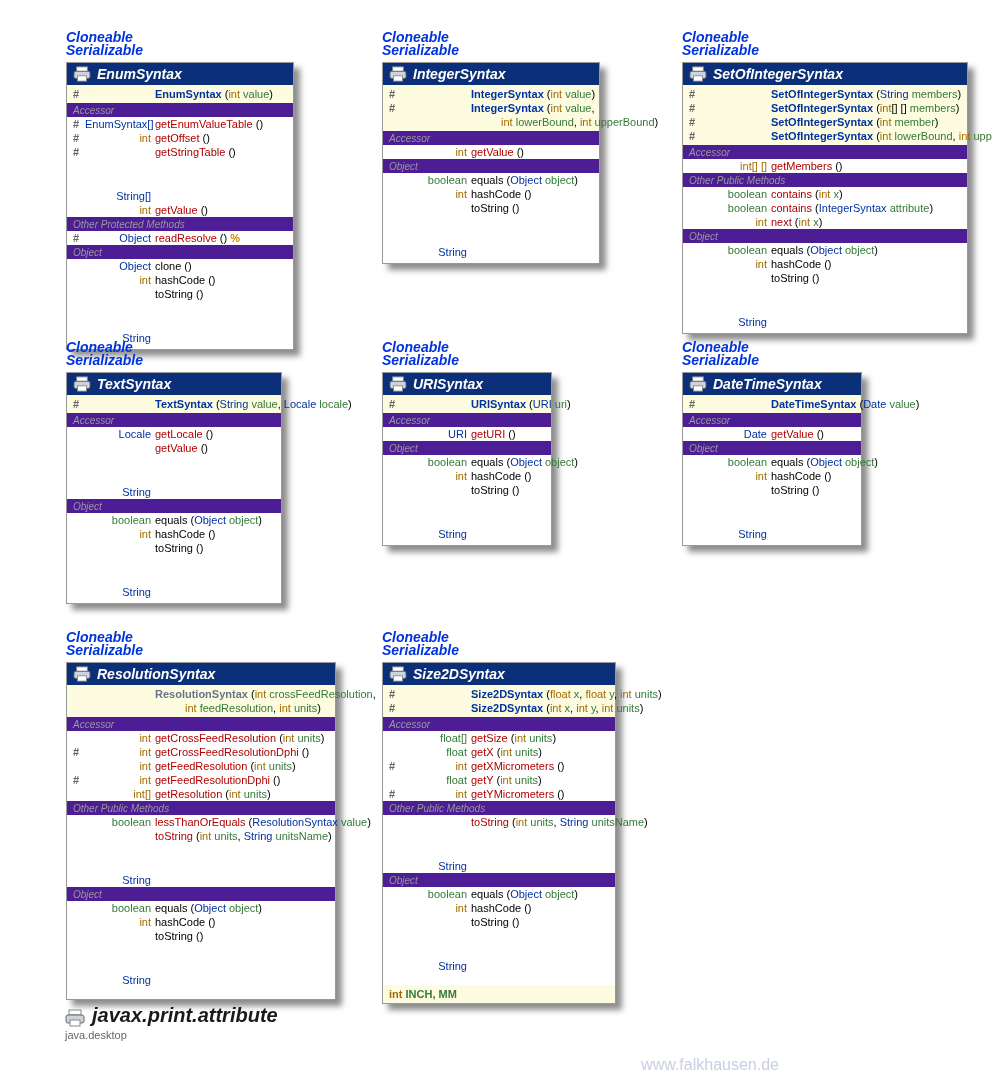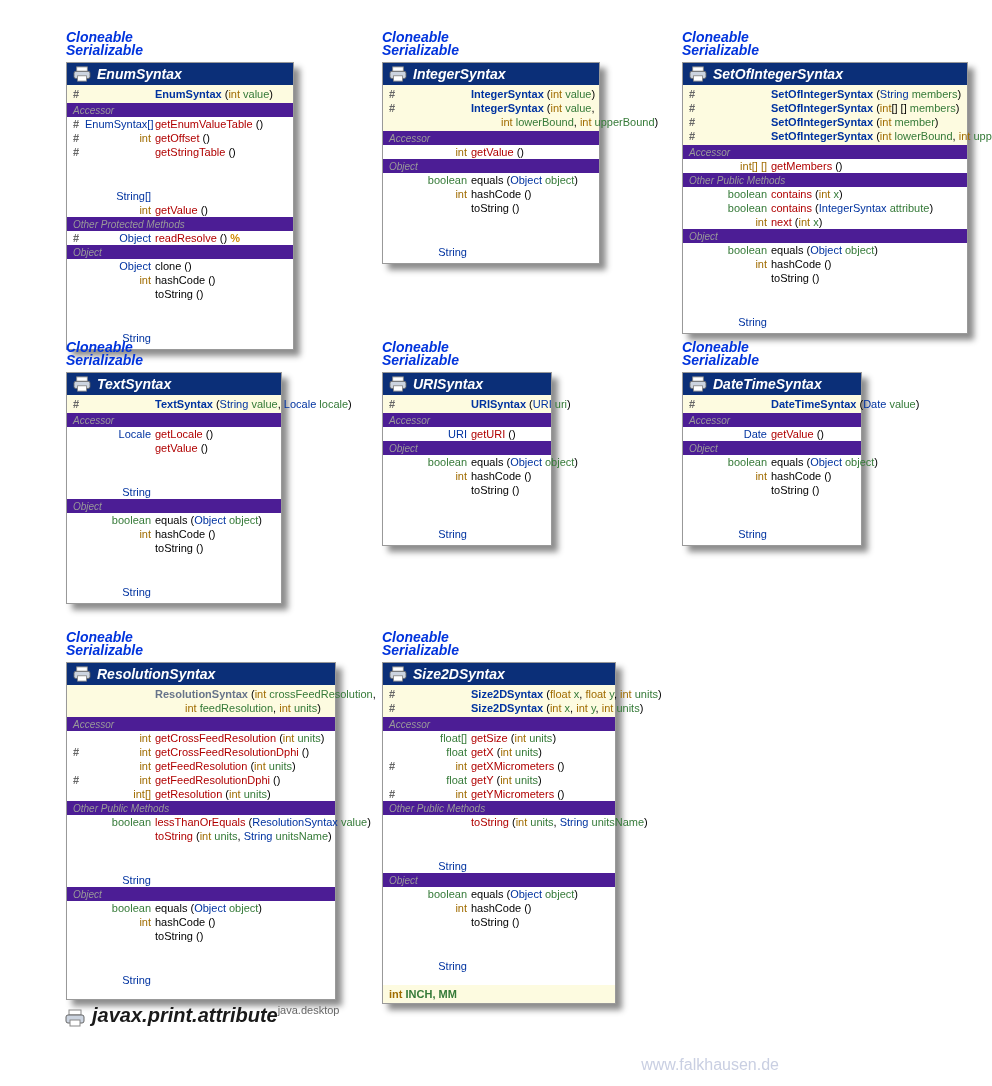--- a/index.html
+++ b/index.html
@@ -70,20 +70,21 @@
   .kw-str { color: #0033a0; margin-top: 44px; }
   .kw-float { color: #357a38; }
   .param-type { color: #0033a0; }
   .param-name { color: #357a38; }
   .percent { color: #d18a00; font-weight: bold; }
   .constants .ck { color: #357a38; }
   .constants .ct { color: #a06c00; }
   .pkg {
     position: absolute;
     display: inline-flex;
+    flex-direction: column;
     align-items: flex-start;
     padding: 4px 6px;
   }
   .pkg .pkgname { font-size: 20px; font-weight: bold; color: #1a1a1a; font-style: italic; }
   .pkg .pkgmod { font-size: 11px; color: #666; }
   .pkg .picon { display:inline-block; vertical-align:middle; margin-right:4px;}
   .watermark {
     position: absolute;
     font-size: 16px;
     color: #c9cfe2;

